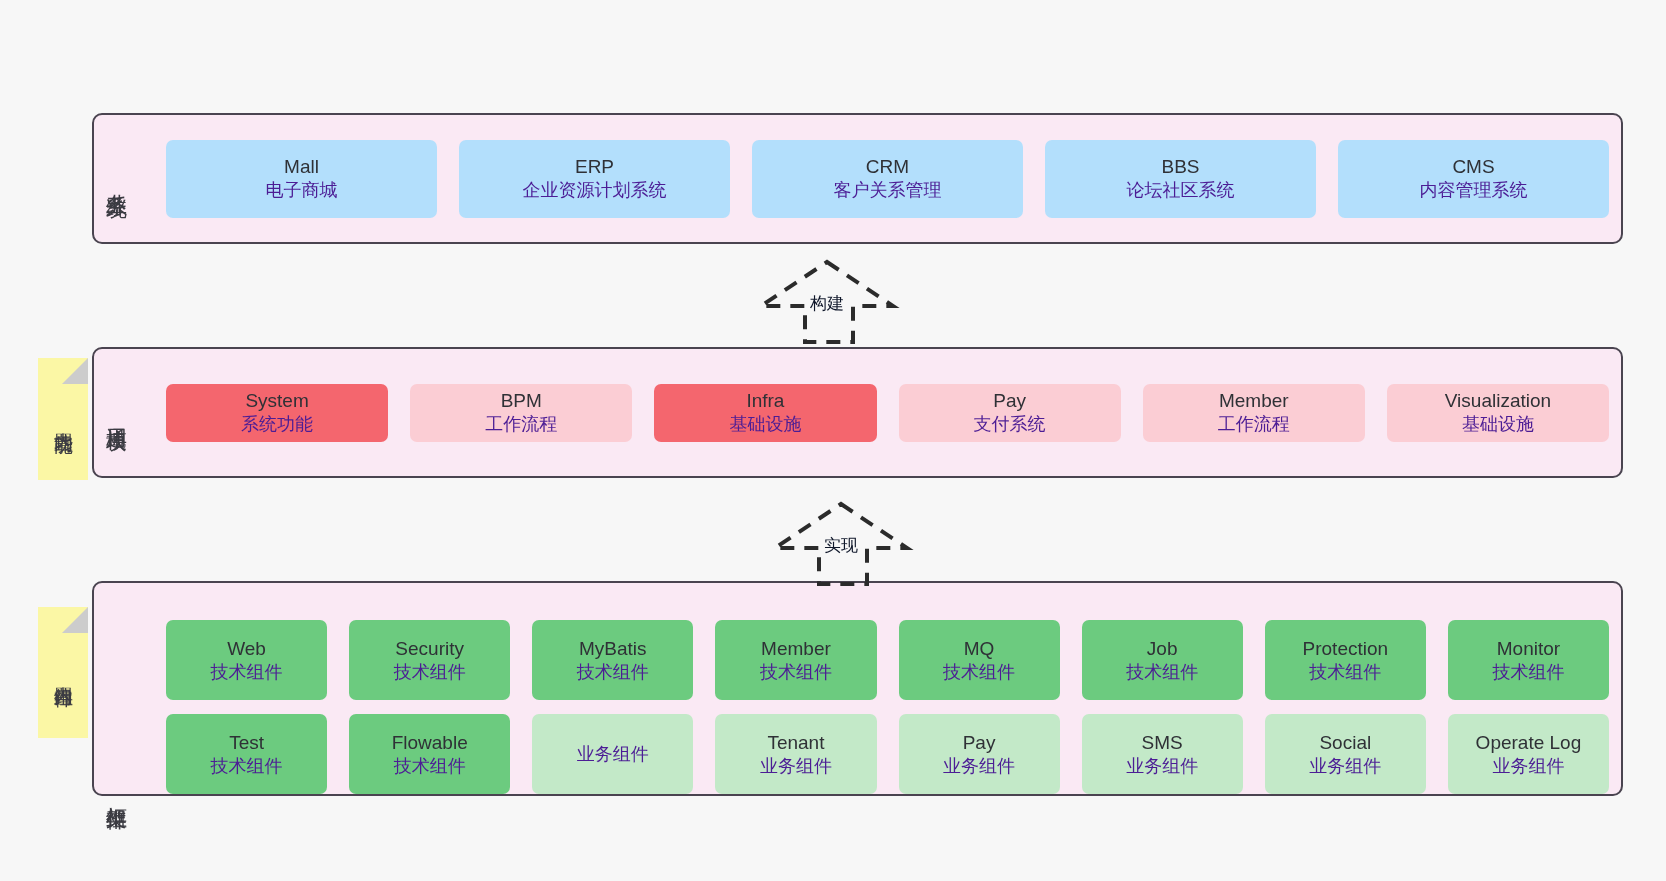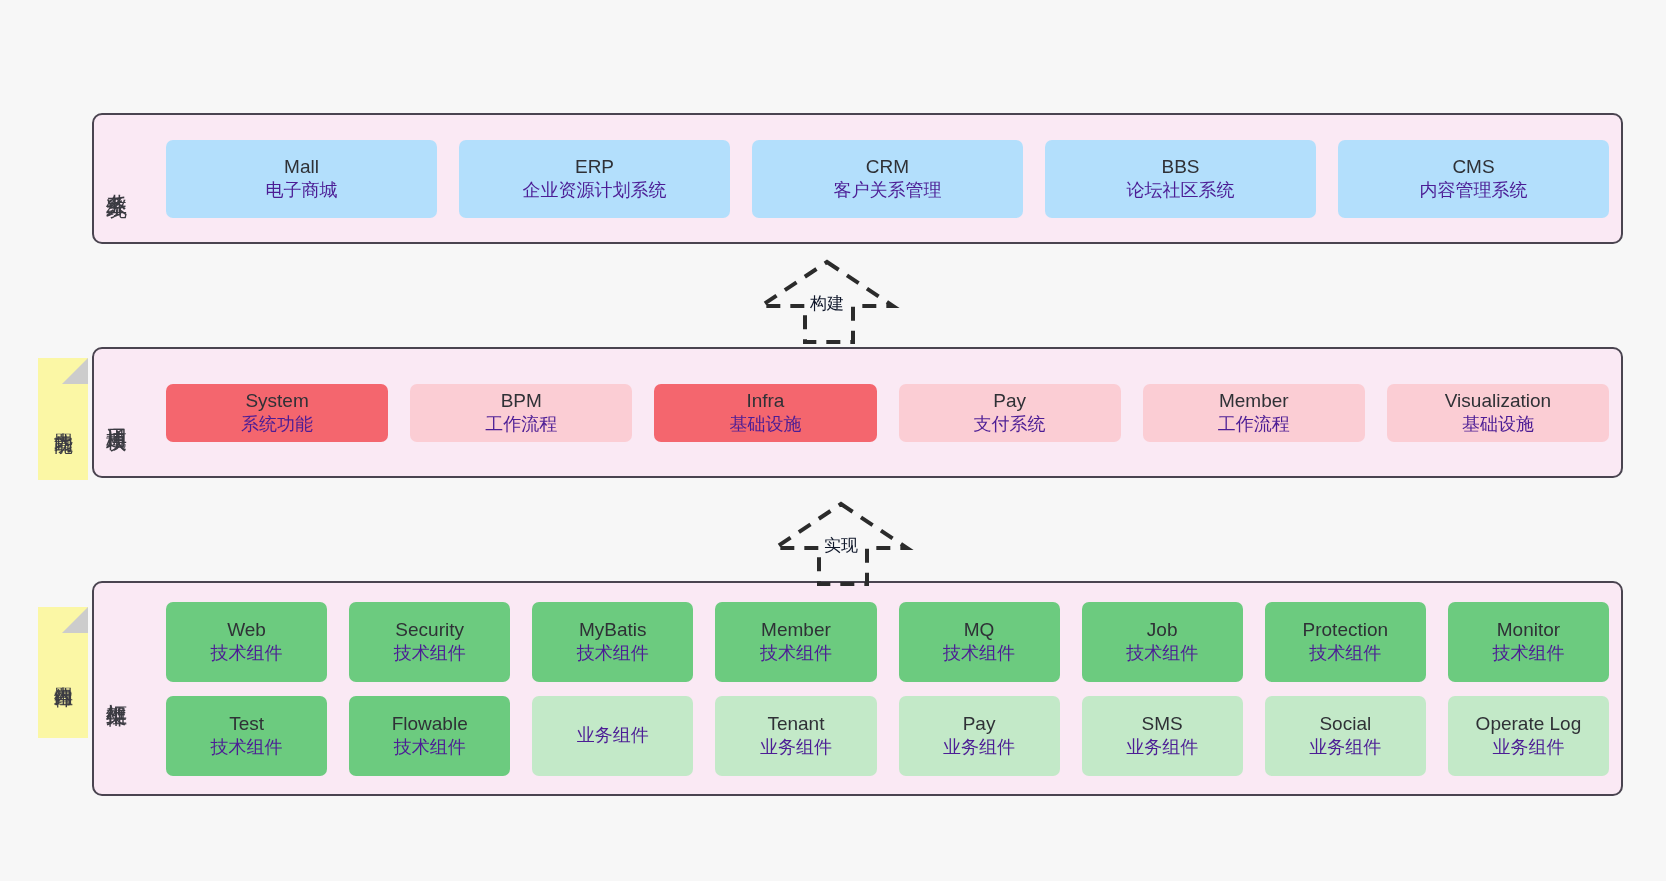--- a/index.html
+++ b/index.html
@@ -209,21 +209,21 @@
 
 <div class="connector" style="left:771px; top:500px; width:140px; height:86px;">
   <svg width="140" height="86" viewBox="0 0 140 86" aria-hidden="true">
     <path d="M70 4 L136 48 L96 48 L96 84 L48 84 L48 48 L4 48 Z" fill="none" stroke="#2b2b2b" stroke-width="4" stroke-dasharray="14 10" stroke-linejoin="miter"></path>
   </svg>
   <span class="conn-label">实现</span>
 </div>
 
 <div class="sticky" style="left:38px; top:607px; width:50px; height:131px;">内置组件</div>
 
-<div class="layer" style="left:92px; top:581px; width:1531px; height:215px;">
+<div class="layer" style="left:92px; top:581px; width:1531px; height:215px;align-items:flex-end;">
   <div class="layer-title">框架组件</div>
   <div class="layer-body">
 
     <div class="card-row" style="height:80px;">
       <div class="card green">
         <div class="c-title">Web</div>
         <div class="c-sub">技术组件</div>
       </div>
       <div class="card green">
         <div class="c-title">Security</div>

